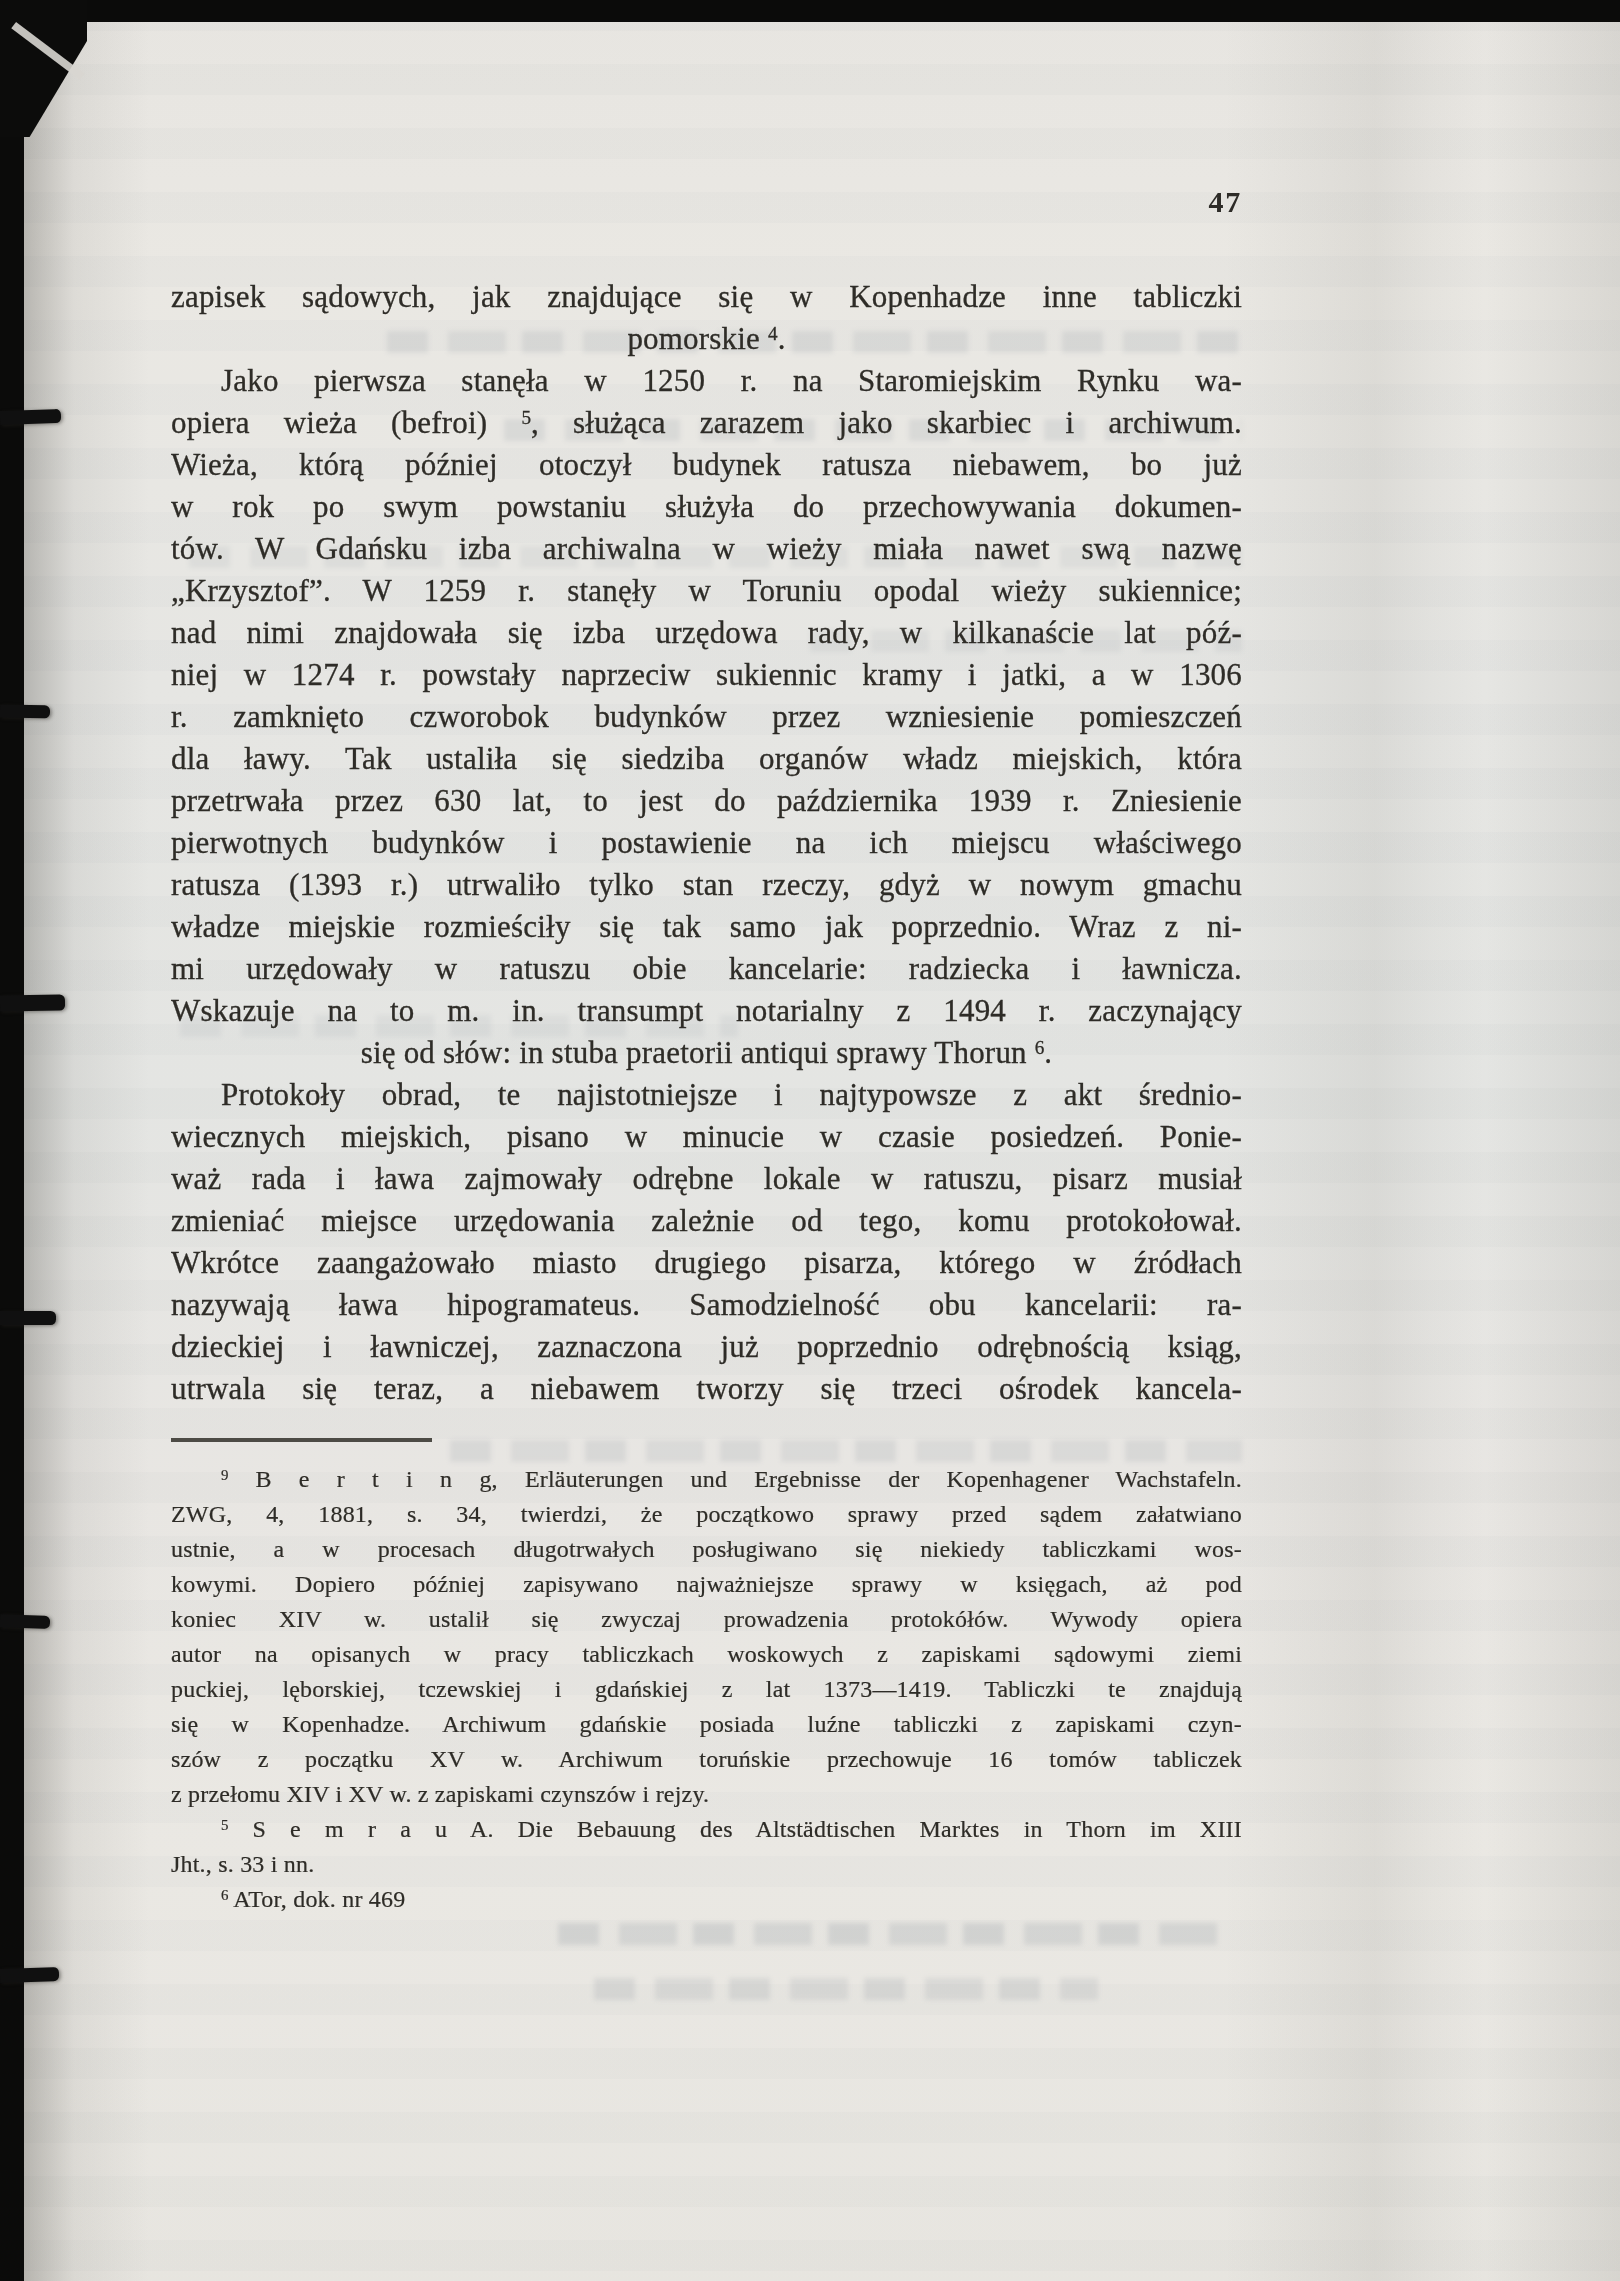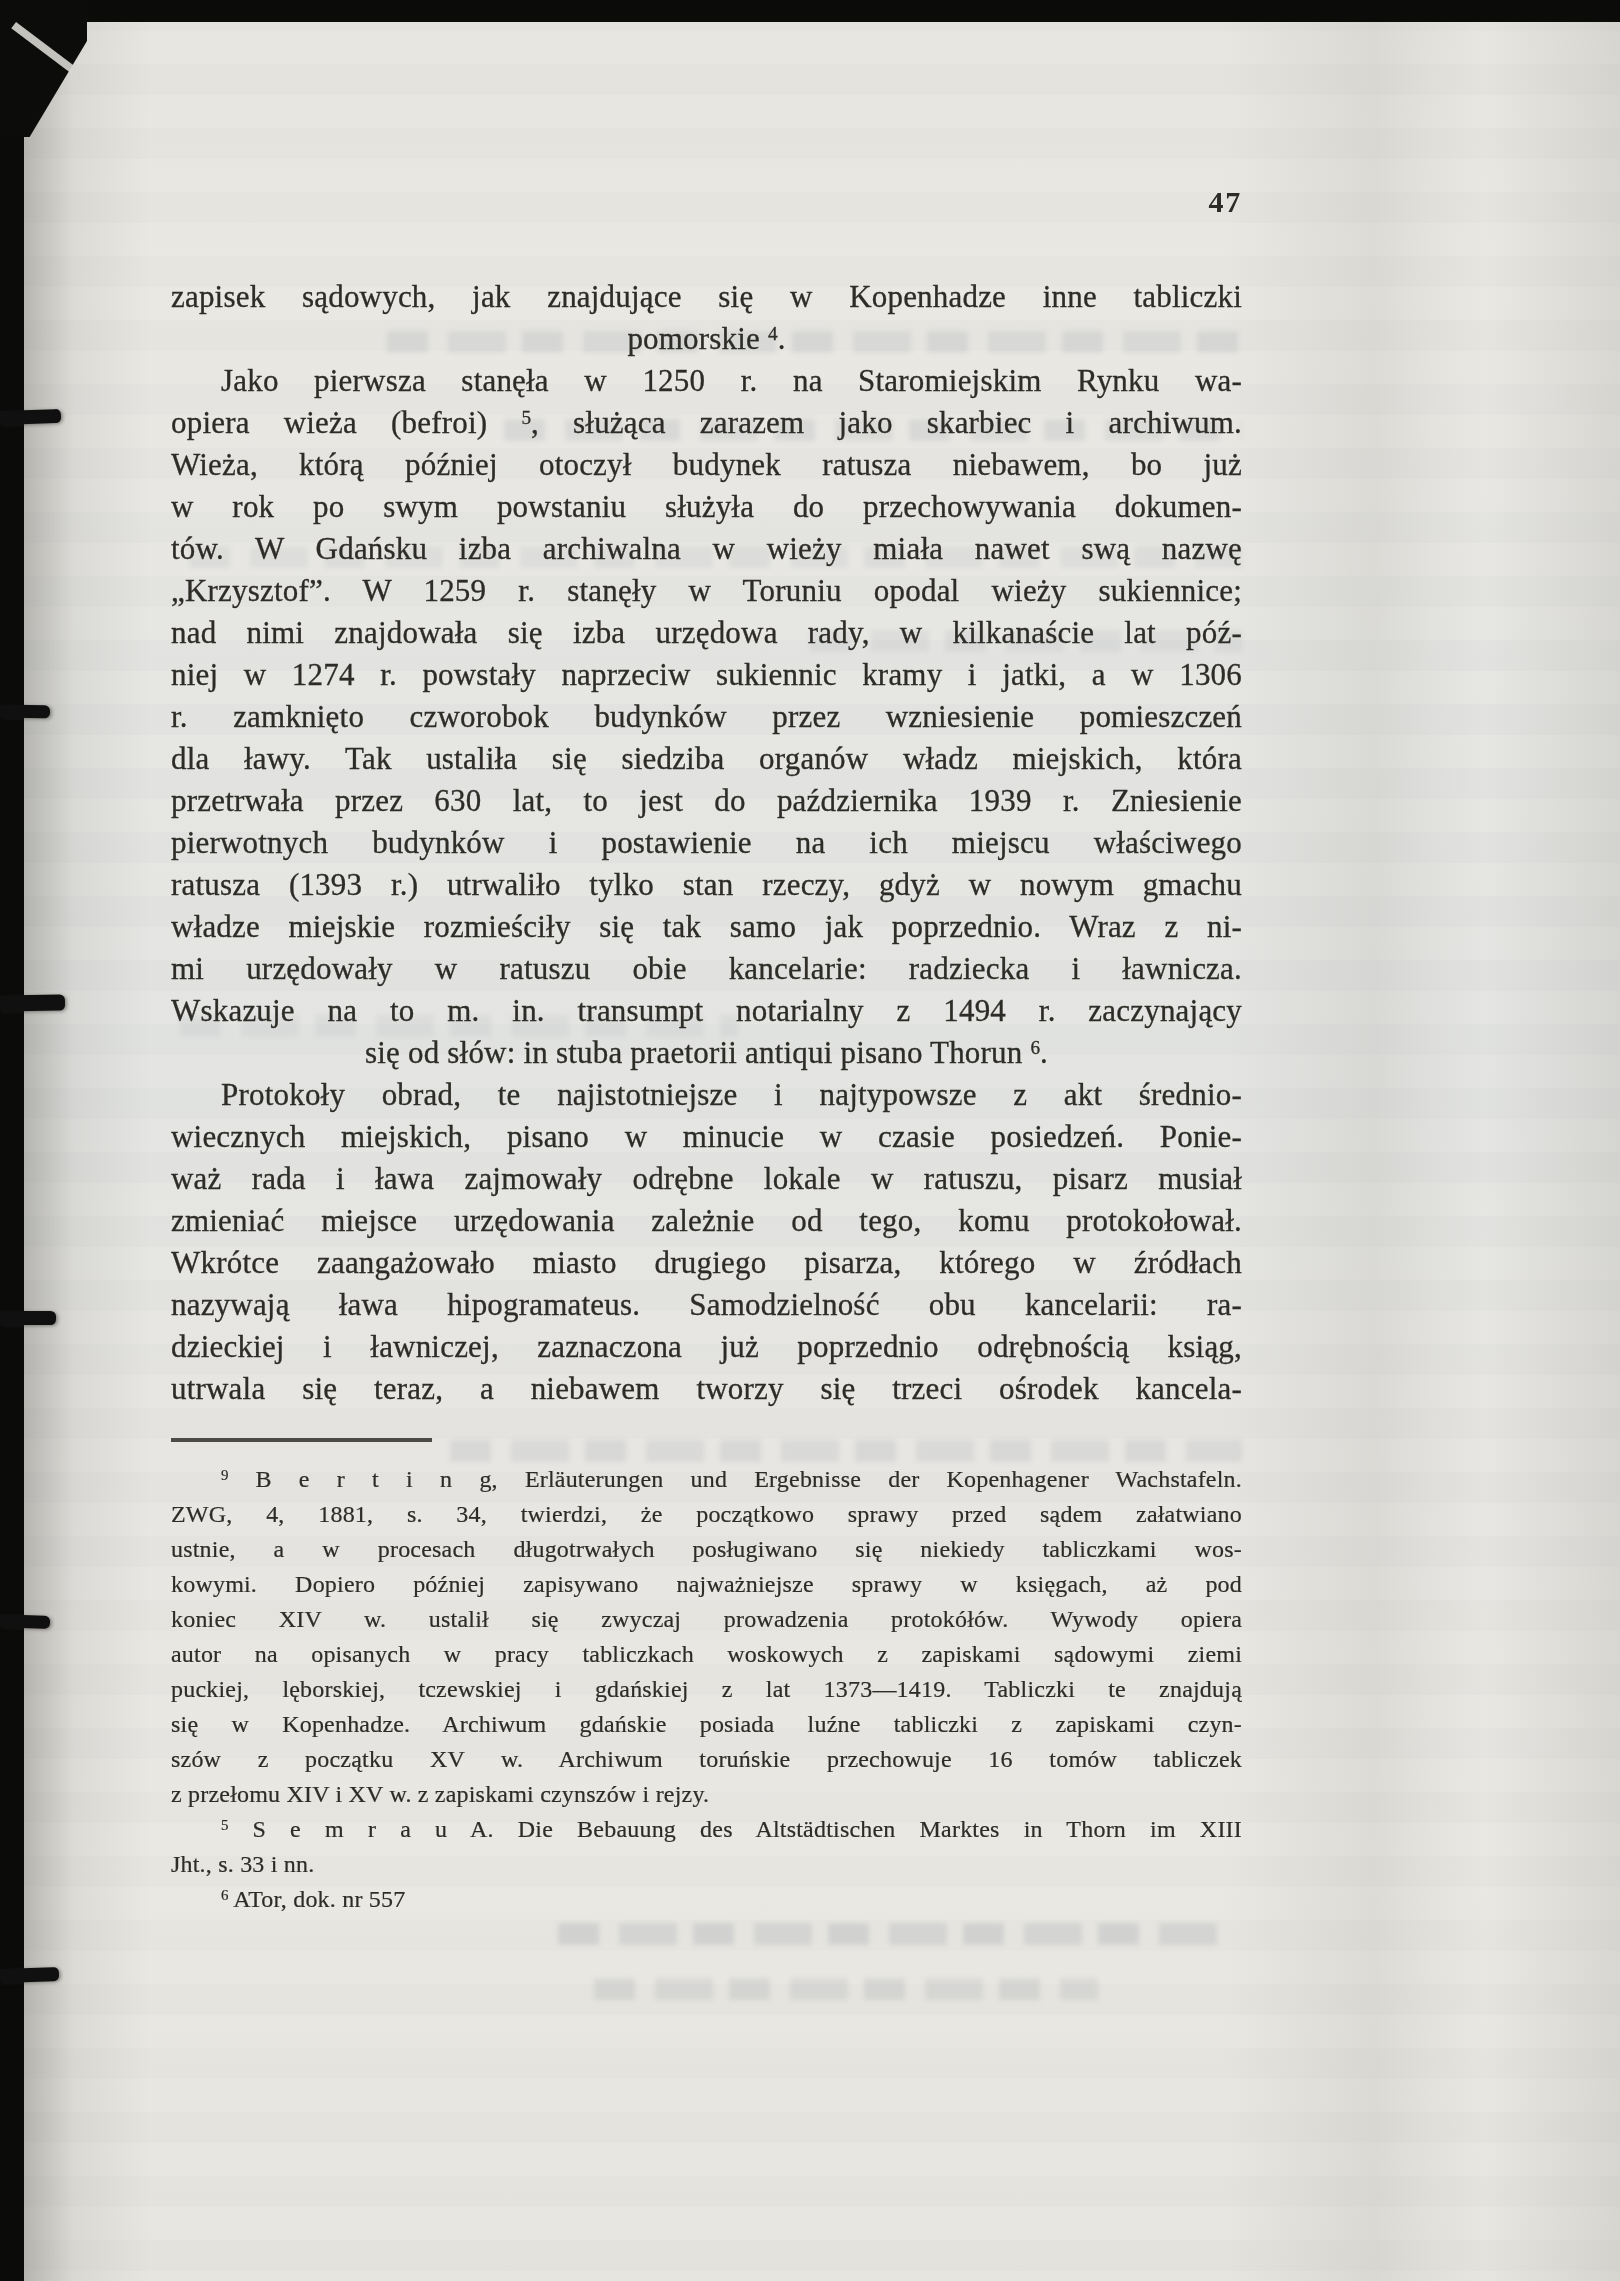--- a/index.html
+++ b/index.html
@@ -73,21 +73,21 @@
       <div class="tline just"><span>nad nimi znajdowała się izba urzędowa rady, w kilkanaście lat póź-</span></div>
       <div class="tline just"><span>niej w 1274 r. powstały naprzeciw sukiennic kramy i jatki, a w 1306</span></div>
       <div class="tline just"><span>r. zamknięto czworobok budynków przez wzniesienie pomieszczeń</span></div>
       <div class="tline just"><span>dla ławy. Tak ustaliła się siedziba organów władz miejskich, która</span></div>
       <div class="tline just"><span>przetrwała przez 630 lat, to jest do października 1939 r. Zniesienie</span></div>
       <div class="tline just"><span>pierwotnych budynków i postawienie na ich miejscu właściwego</span></div>
       <div class="tline just"><span>ratusza (1393 r.) utrwaliło tylko stan rzeczy, gdyż w nowym gmachu</span></div>
       <div class="tline just"><span>władze miejskie rozmieściły się tak samo jak poprzednio. Wraz z ni-</span></div>
       <div class="tline just"><span>mi urzędowały w ratuszu obie kancelarie: radziecka i ławnicza.</span></div>
       <div class="tline just"><span>Wskazuje na to m. in. transumpt notarialny z 1494 r. zaczynający</span></div>
-      <div class="tline"><span>się od słów: </span><span class="italic">in stuba praetorii antiqui pisano Thorun</span><span> </span><span class="sup">6</span><span>.</span></div>
+      <div class="tline"><span>się od słów: </span><span class="italic">in stuba praetorii antiqui sprawy Thorun</span><span> </span><span class="sup">6</span><span>.</span></div>
       <div class="tline just ind"><span>Protokoły obrad, te najistotniejsze i najtypowsze z akt średnio-</span></div>
       <div class="tline just"><span>wiecznych miejskich, pisano w minucie w czasie posiedzeń. Ponie-</span></div>
       <div class="tline just"><span>waż rada i ława zajmowały odrębne lokale w ratuszu, pisarz musiał</span></div>
       <div class="tline just"><span>zmieniać miejsce urzędowania zależnie od tego, komu protokołował.</span></div>
       <div class="tline just"><span>Wkrótce zaangażowało miasto drugiego pisarza, którego w źródłach</span></div>
       <div class="tline just"><span>nazywają ława </span><span class="italic">hipogramateus.</span><span> Samodzielność obu kancelarii: ra-</span></div>
       <div class="tline just"><span>dzieckiej i ławniczej, zaznaczona już poprzednio odrębnością ksiąg,</span></div>
       <div class="tline just"><span>utrwala się teraz, a niebawem tworzy się trzeci ośrodek kancela-</span></div>
     </div>
   <div class="separator"></div>
@@ -97,21 +97,21 @@
       <div class="tline just"><span>ustnie, a w procesach długotrwałych posługiwano się niekiedy tabliczkami wos-</span></div>
       <div class="tline just"><span>kowymi. Dopiero później zapisywano najważniejsze sprawy w księgach, aż pod</span></div>
       <div class="tline just"><span>koniec XIV w. ustalił się zwyczaj prowadzenia protokółów. Wywody opiera</span></div>
       <div class="tline just"><span>autor na opisanych w pracy tabliczkach woskowych z zapiskami sądowymi ziemi</span></div>
       <div class="tline just"><span>puckiej, lęborskiej, tczewskiej i gdańskiej z lat 1373—1419. Tabliczki te znajdują</span></div>
       <div class="tline just"><span>się w Kopenhadze. Archiwum gdańskie posiada luźne tabliczki z zapiskami czyn-</span></div>
       <div class="tline just"><span>szów z początku XV w. Archiwum toruńskie przechowuje 16 tomów tabliczek</span></div>
       <div class="tline"><span>z przełomu XIV i XV w. z zapiskami czynszów i rejzy.</span></div>
       <div class="tline just ind"><span class="sup">5</span><span> S e m r a u  A. </span><span class="italic">Die Bebauung des Altstädtischen Marktes in Thorn im XIII</span></div>
       <div class="tline"><span class="italic">Jht.,</span><span> s. 33 i nn.</span></div>
-      <div class="tline ind"><span class="sup">6</span><span> ATor, dok. nr 557</span></div>
+      <div class="tline ind"><span class="sup">6</span><span> ATor, dok. nr 469</span></div>
     </div>
 
   <div class="right-shading"></div>
   <div class="binding-shadow"></div>
   <div class="top-edge"></div>
   <div class="binding-edge"></div>
   <div class="corner-blob"></div>
   <div class="corner-slash"></div>
   <div class="tab" style="top:410px;width:61px;height:14.4px;transform:rotate(-2deg);"></div>
   <div class="tab" style="top:705px;width:50px;height:12.6px;transform:rotate(1deg);"></div>

